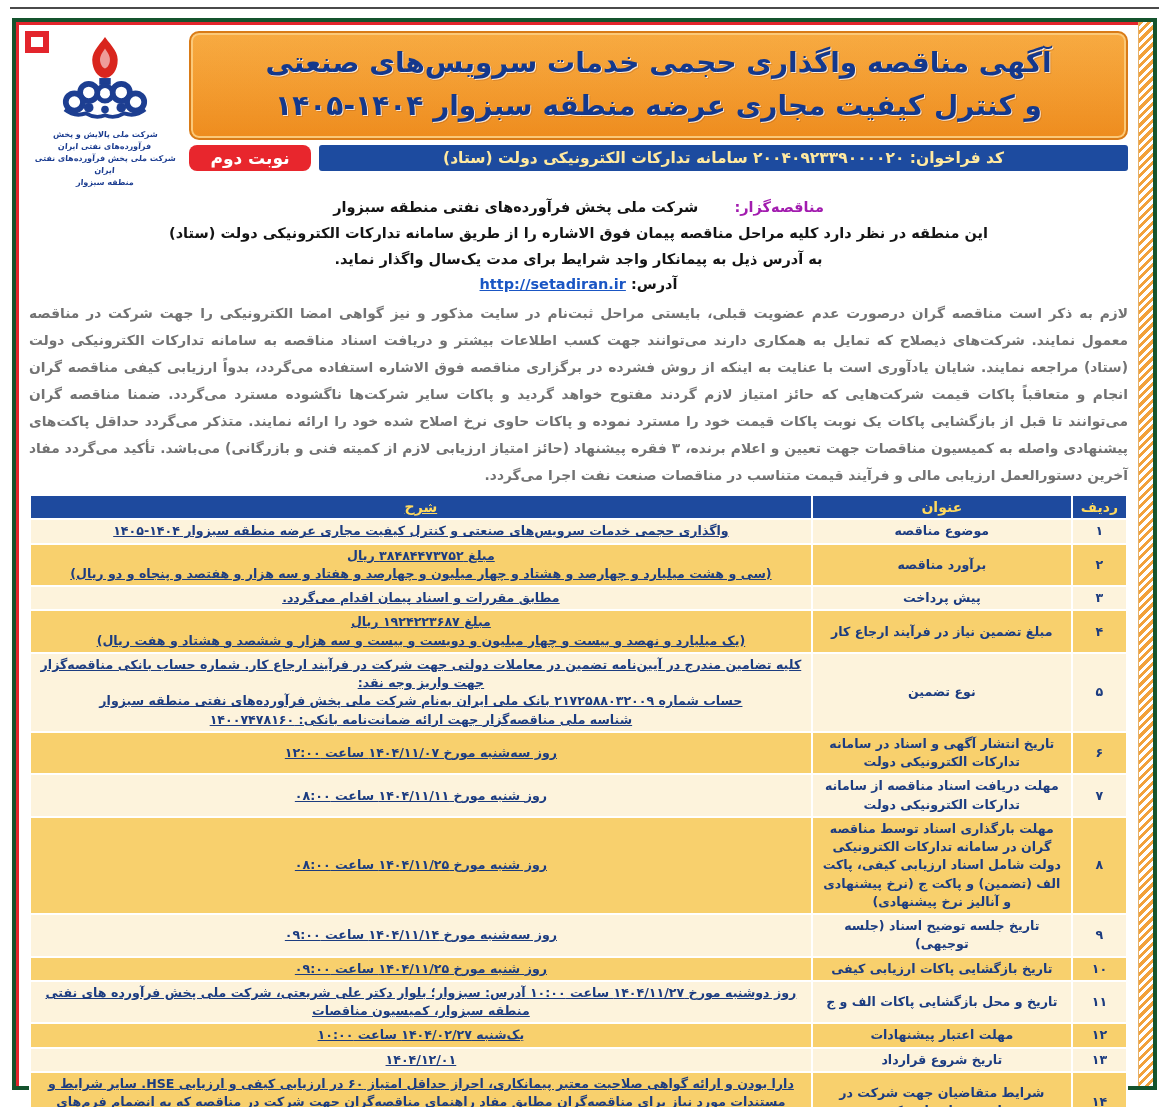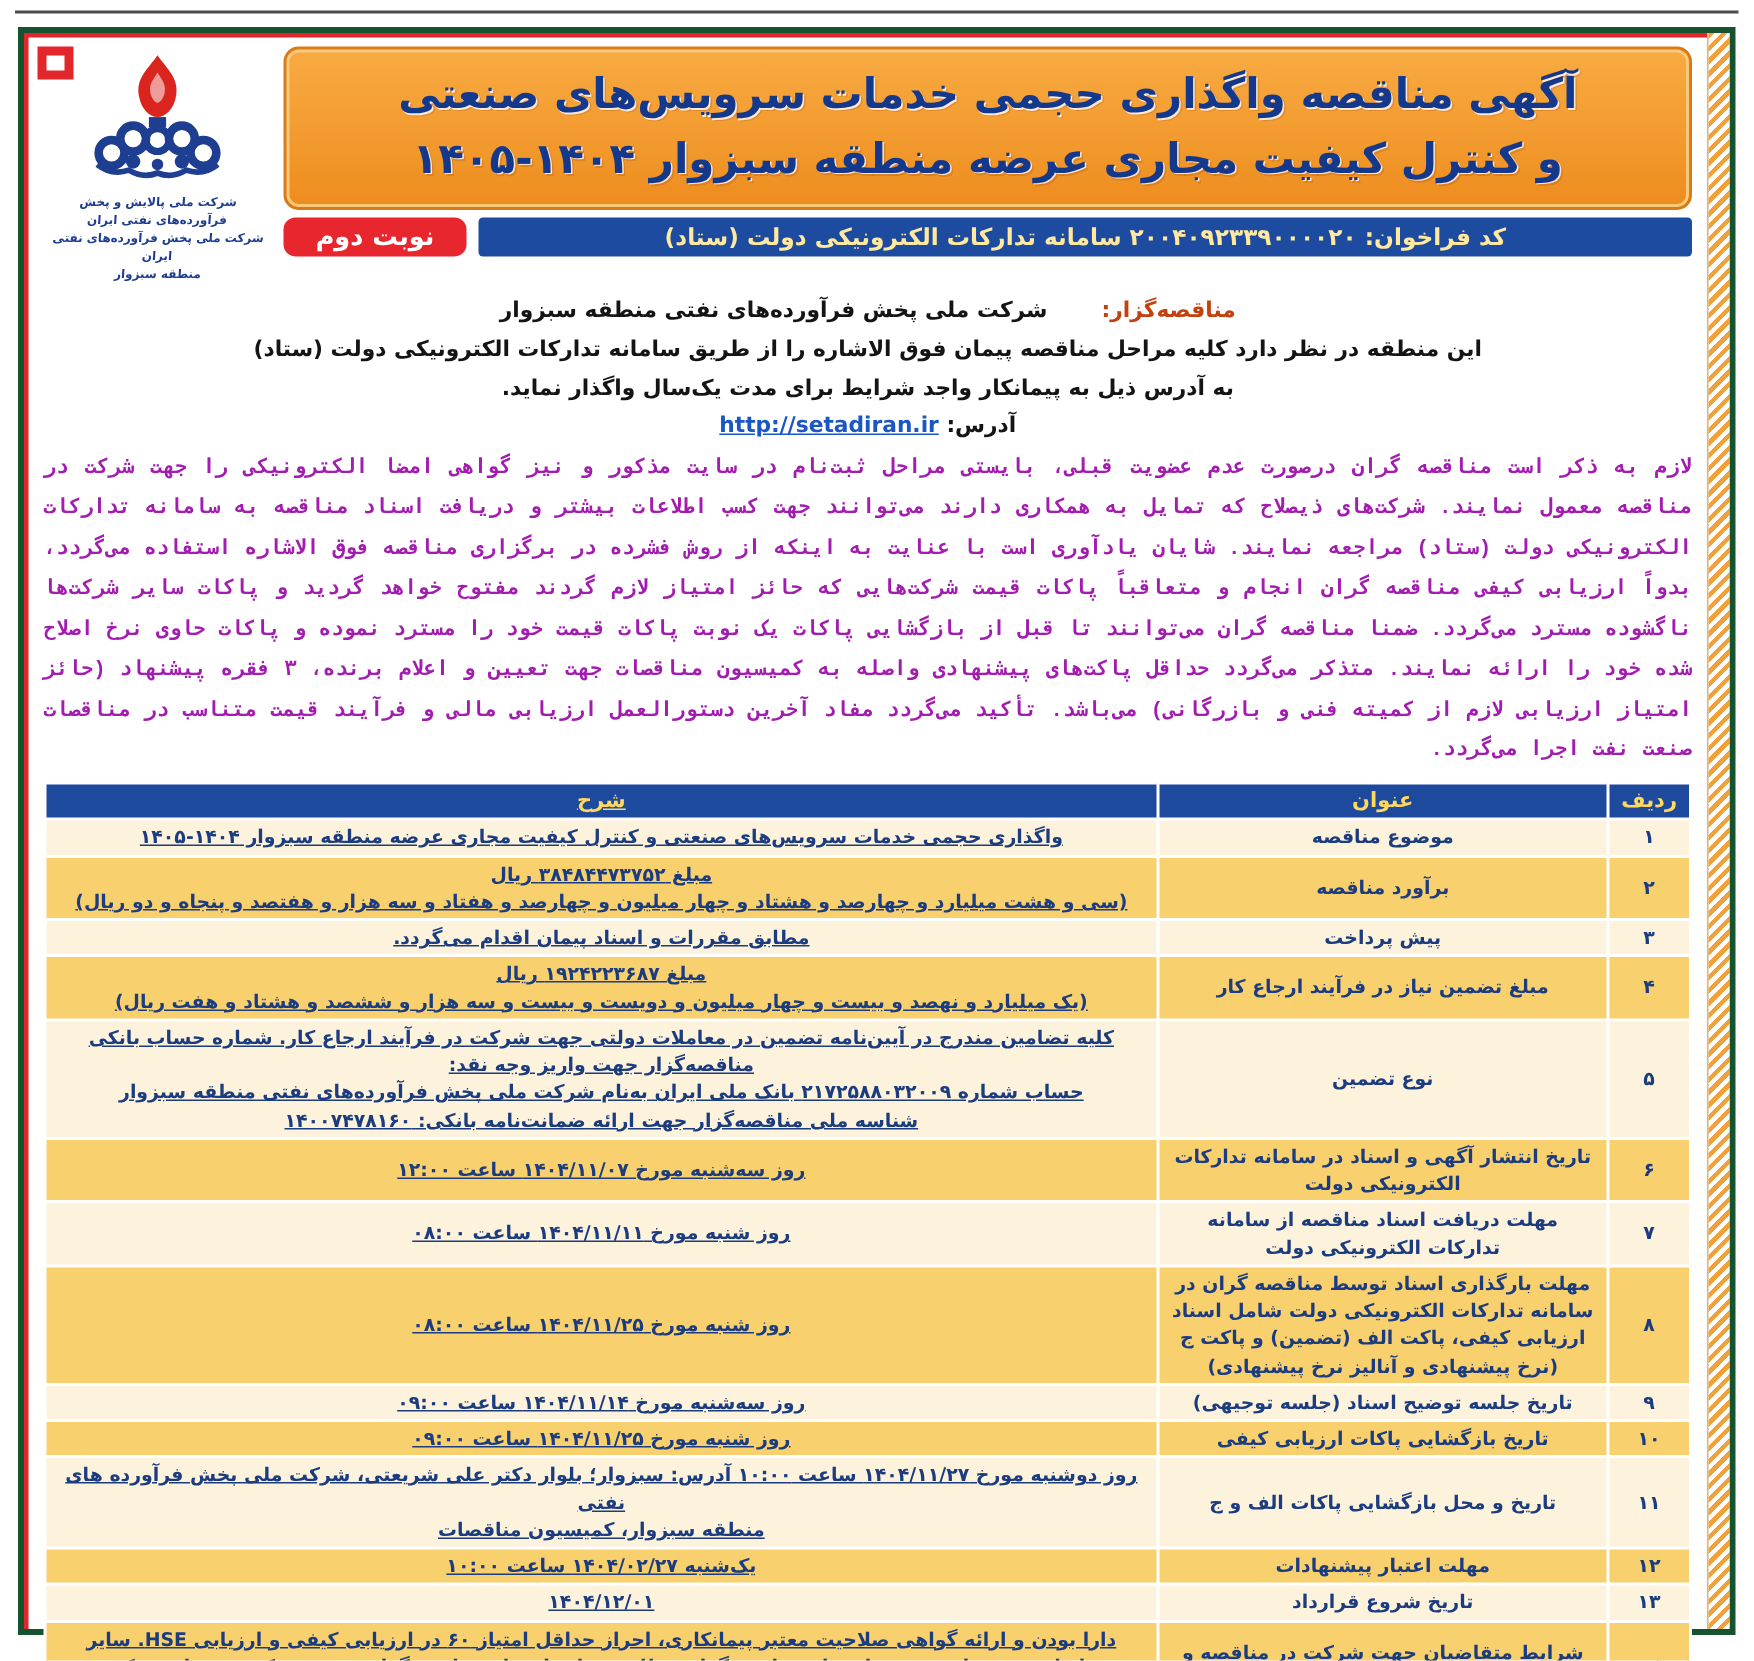--- a/index.html
+++ b/index.html
@@ -30,32 +30,32 @@
   .logo-col { flex:0 0 152px; position:relative; text-align:center; padding-top:4px; }
   .corner-deco { position:absolute; top:0; left:-4px; width:24px; height:22px;
     border:6px solid #e3252c; background:#fff; }
   .logo-captions { margin-top:2px; color:#1d3e91; }
   .logo-cap { font-size:8px; line-height:1.5; font-weight:bold; transform:skewX(-4deg); }
 
   
   .intro { margin-top:6px; font-size:14.5px; color:#141414; line-height:1.78; }
   .line-center { text-align:center; font-weight:bold; }
   .line-start { text-align:right; font-weight:bold; }
-  .red-label { color:#c2410c; font-weight:bold;margin-left:31px; }
+  .red-label { color:#a21caf; font-weight:bold;margin-left:31px; }
   .setad-link { color:#1a56c4; font-weight:bold; text-decoration:underline; direction:ltr; unicode-bidi:embed; }
   .main-par { margin-top:2px; text-align:justify; font-weight:bold; font-size:13.8px;
-    line-height:1.95; color:#a21caf;font-family:Liberation Mono, monospace; }
+    line-height:1.95; color:#737373; }
 
   
   table { width:100%; border-collapse:collapse; margin-top:6px; }
   th,td { border:2px solid #ffffff; padding:2px 8px; color:#1c3c80; }
   thead th { background:#1e4a9e; color:#ffd95e; font-size:14px; font-weight:bold; padding:3px 8px; }
   td { font-size:12.6px; font-weight:bold; line-height:1.45; text-align:center; vertical-align:middle; }
   .c-no { width:34px;margin-left:38px; }
-  .c-title { width:300px; }
+  .c-title { width:260px; }
   .c-desc { white-space:pre-line;text-decoration:underline; }
   tbody tr:nth-child(odd)  td { background:#fdf3dc; }
   tbody tr:nth-child(even) td { background:#f8d06d; }
 </style>
 </head>
 <body>
 
 <div class="page-topline"></div>
 
 <div class="frame">

